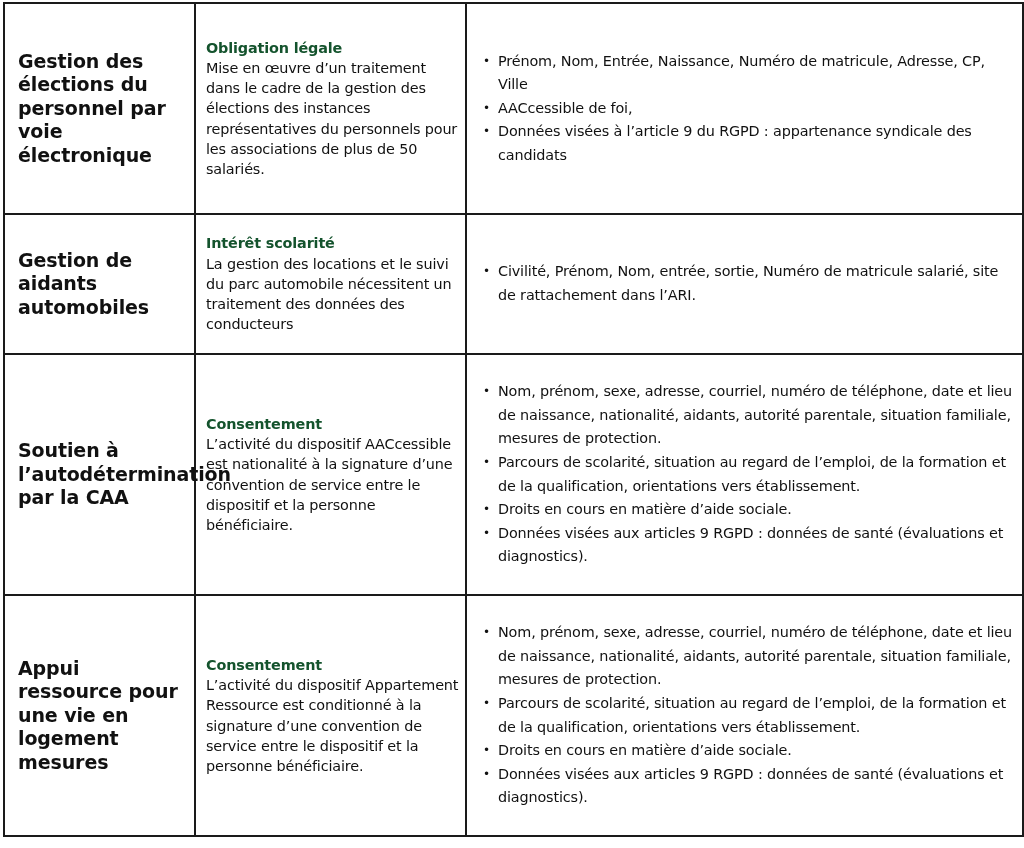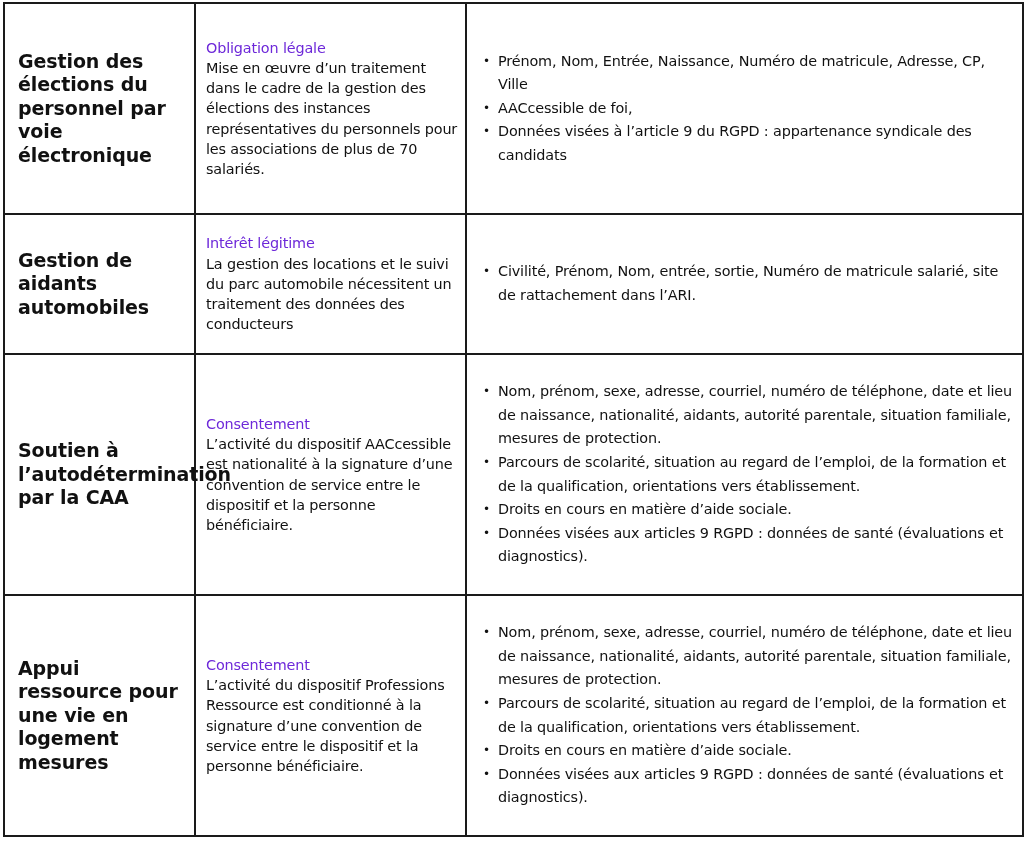--- a/index.html
+++ b/index.html
@@ -44,22 +44,22 @@
       line-height: 23.5px;
       letter-spacing: -0.1px;
     }
     .basis {
       padding: 0 6px 0 10px;
       font-size: 14.4px;
       line-height: 20.2px;
       letter-spacing: -0.15px;
     }
     .basis-title {
-      color: #6d28d9;
-      font-weight: normal;
+      color: #14532d;
+      font-weight: bold;
       display: block;
     }
     .basis-desc {
       display: block;
     }
     .data-cell {
       padding: 0 10px 0 16px;
     }
     ul.data-list {
       margin: 0;
@@ -91,41 +91,41 @@
   </colgroup>
   <tbody>
 
     <tr class="r1">
       <td>
         <div class="activity">Gestion des élections du personnel par voie électronique</div>
       </td>
       <td>
         <div class="basis">
           <span class="basis-title">Obligation légale</span>
-          <span class="basis-desc">Mise en œuvre d’un traitement dans le cadre de la gestion des élections des instances représentatives du personnels pour les associations de plus de 70 salariés.</span>
+          <span class="basis-desc">Mise en œuvre d’un traitement dans le cadre de la gestion des élections des instances représentatives du personnels pour les associations de plus de 50 salariés.</span>
         </div>
       </td>
       <td>
         <div class="data-cell">
           <ul class="data-list">
             <li><span class="bullet">•</span><span>Prénom, Nom, Entrée, Naissance, Numéro de matricule, Adresse, CP, Ville</span></li>
             <li><span class="bullet">•</span><span>AACcessible de foi,</span></li>
             <li><span class="bullet">•</span><span>Données visées à l’article 9 du RGPD : appartenance syndicale des candidats</span></li>
           </ul>
         </div>
       </td>
     </tr>
 
     <tr class="r2">
       <td>
         <div class="activity">Gestion de aidants automobiles</div>
       </td>
       <td>
         <div class="basis">
-          <span class="basis-title">Intérêt légitime</span>
+          <span class="basis-title">Intérêt scolarité</span>
           <span class="basis-desc">La gestion des locations et le suivi du parc automobile nécessitent un traitement des données des conducteurs</span>
         </div>
       </td>
       <td>
         <div class="data-cell">
           <ul class="data-list">
             <li><span class="bullet">•</span><span>Civilité, Prénom, Nom, entrée, sortie, Numéro de matricule salarié, site de rattachement dans l’ARI.</span></li>
           </ul>
         </div>
       </td>
@@ -153,21 +153,21 @@
       </td>
     </tr>
 
     <tr class="r4">
       <td>
         <div class="activity">Appui ressource pour une vie en logement mesures</div>
       </td>
       <td>
         <div class="basis">
           <span class="basis-title">Consentement</span>
-          <span class="basis-desc">L’activité du dispositif Professions Ressource est conditionné à la signature d’une convention de service entre le dispositif et la personne bénéficiaire.</span>
+          <span class="basis-desc">L’activité du dispositif Appartement Ressource est conditionné à la signature d’une convention de service entre le dispositif et la personne bénéficiaire.</span>
         </div>
       </td>
       <td>
         <div class="data-cell">
           <ul class="data-list">
             <li><span class="bullet">•</span><span>Nom, prénom, sexe, adresse, courriel, numéro de téléphone, date et lieu de naissance, nationalité, aidants, autorité parentale, situation familiale, mesures de protection.</span></li>
             <li><span class="bullet">•</span><span>Parcours de scolarité, situation au regard de l’emploi, de la formation et de la qualification, orientations vers établissement.</span></li>
             <li><span class="bullet">•</span><span>Droits en cours en matière d’aide sociale.</span></li>
             <li><span class="bullet">•</span><span>Données visées aux articles 9 RGPD : données de santé (évaluations et diagnostics).</span></li>
           </ul>

